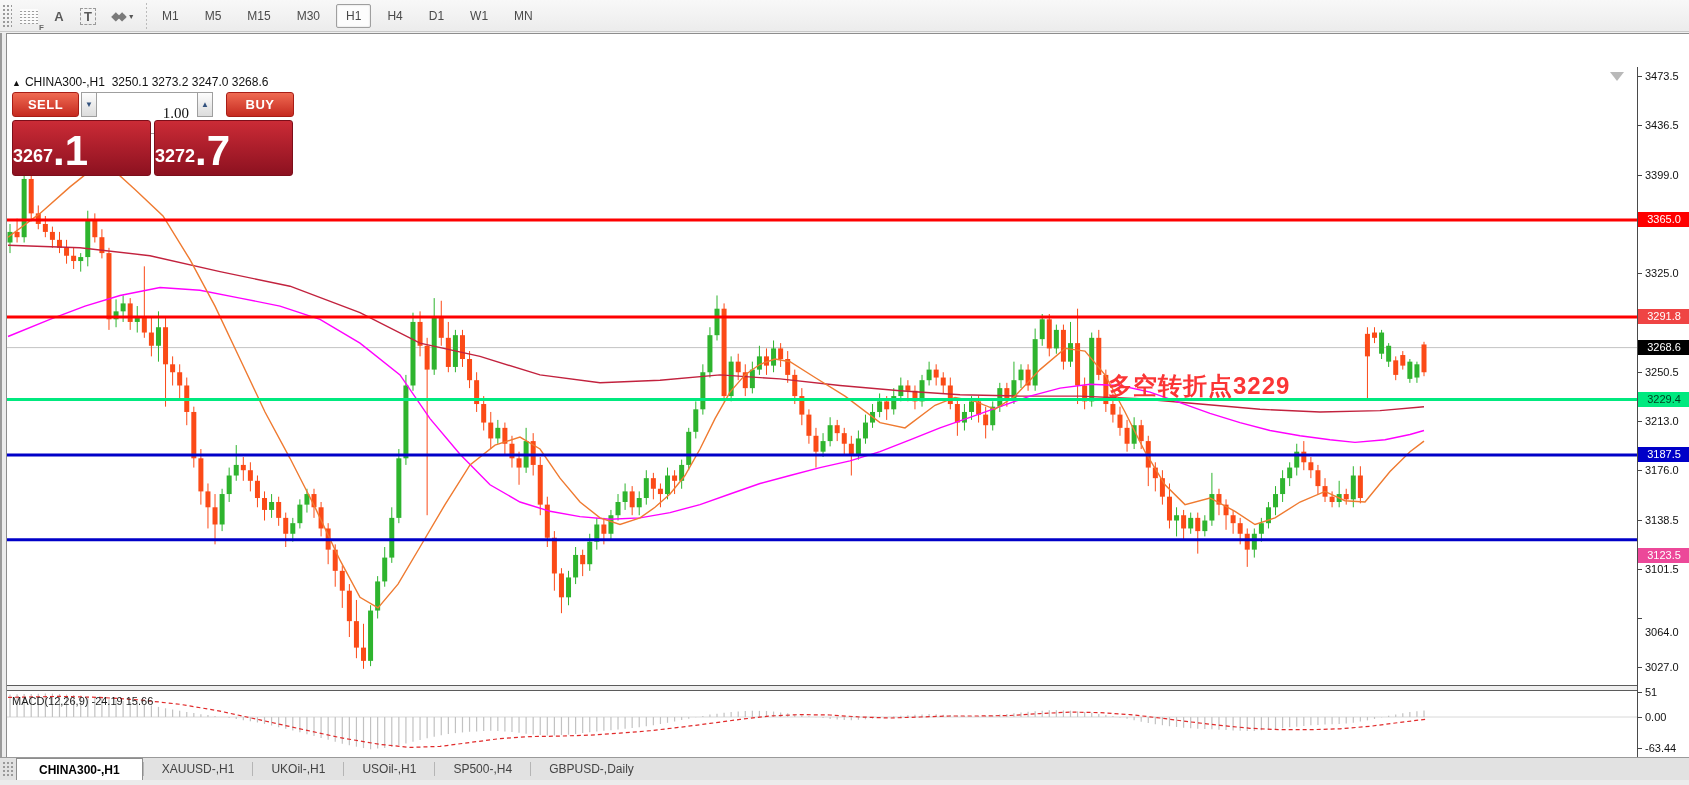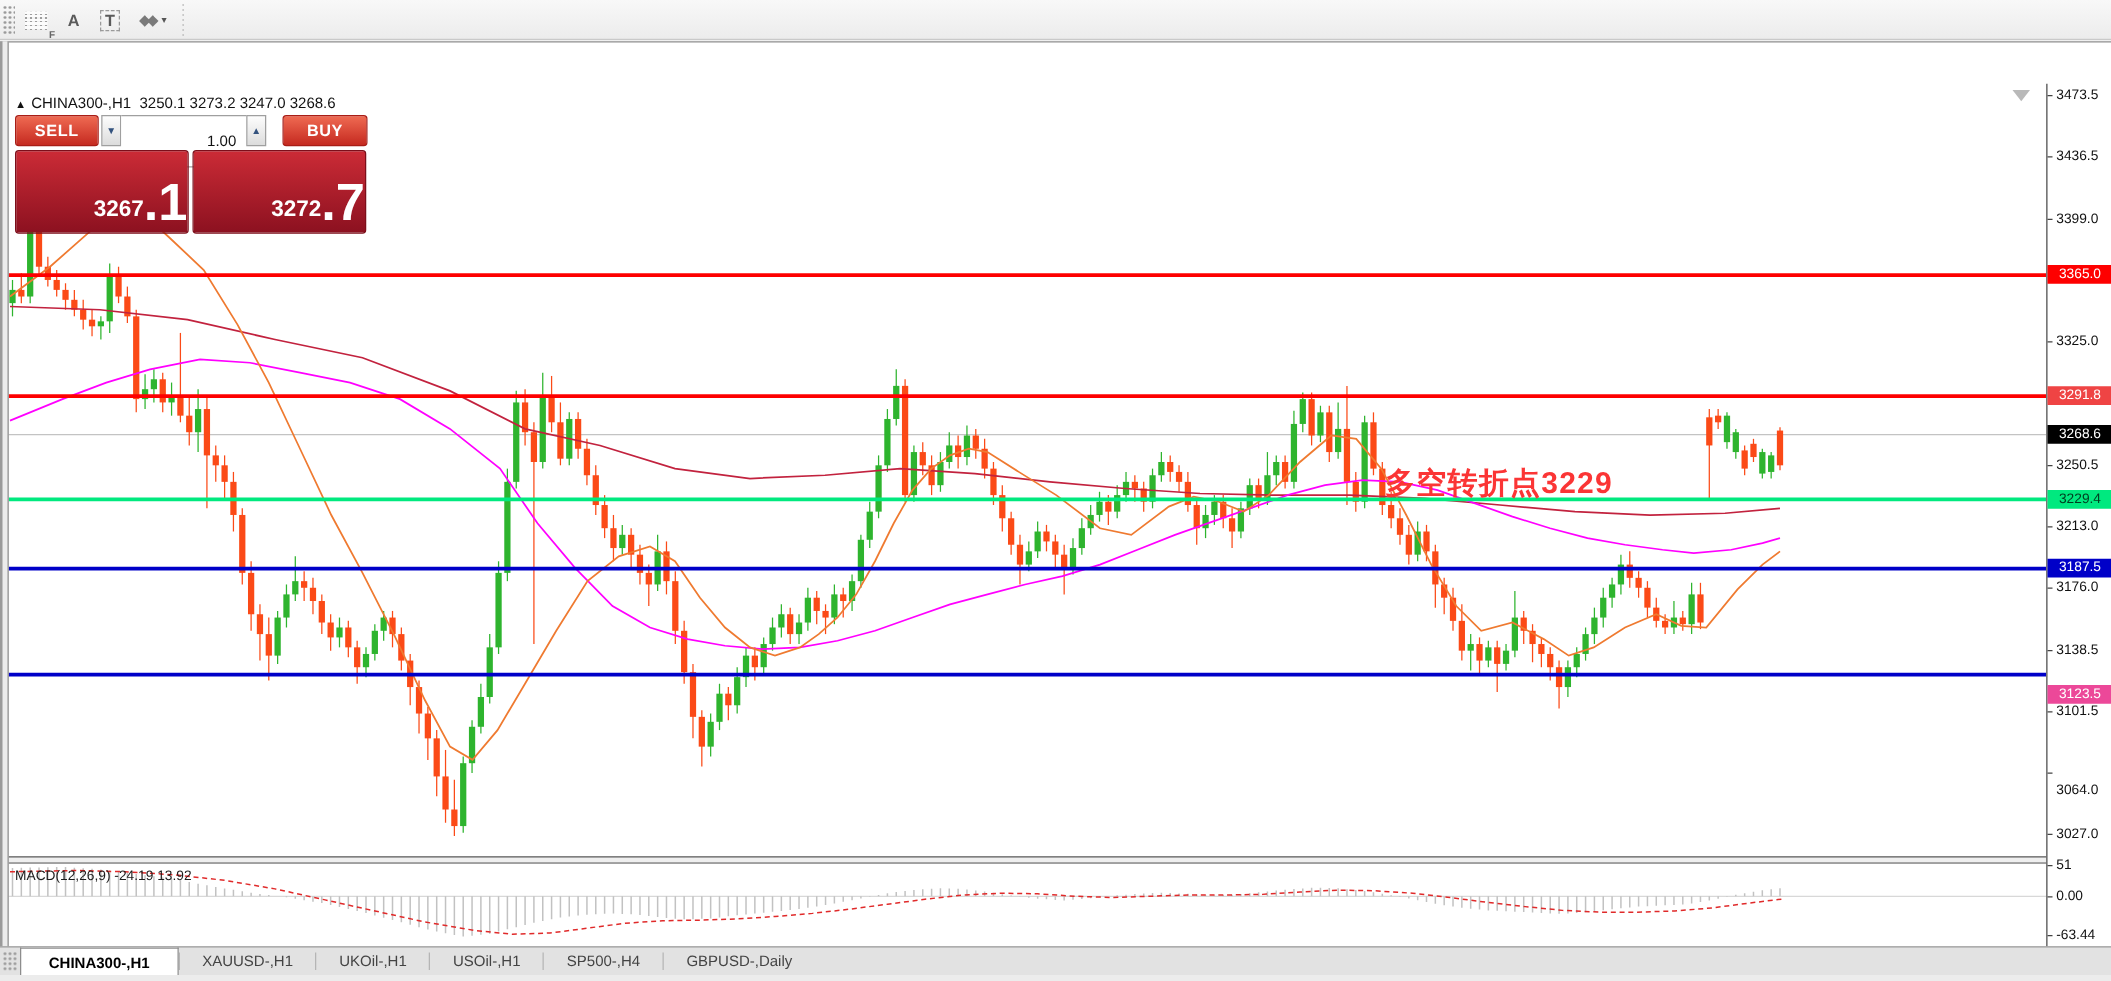--- a/index.html
+++ b/index.html
@@ -54,25 +54,25 @@
   
   .tp-btn { position:absolute; top:58px; height:25px; border-radius:3px; color:#fff;
             font-size:13px; font-weight:bold; display:flex; align-items:center; justify-content:center;
             background:linear-gradient(#ef6a52,#c52a20); border:1px solid #a81d16; letter-spacing:.5px; }
   #sell-btn { left:12px;  width:67px; }
   #buy-btn  { left:226px; width:68px; }
   .spin { position:absolute; top:58px; width:16px; height:25px; background:linear-gradient(#fdfdfd,#dcdcdc);
           border:1px solid #9f9f9f; color:#33527e; font-size:8px; display:flex; align-items:center; justify-content:center; }
   #spin-dn { left:81px; } #spin-up { left:197px; }
   #vol-field { position:absolute; left:97px; top:58px; width:100px; height:42px; border:1px solid #9f9f9f;
-               border-left:none; border-right:none; font-size:12px; text-align:right; padding-right:8px;
-               font-family:Liberation Sans, sans-serif; color:#111; }
-  .bigpx { position:absolute; top:86px; height:67px; width:139px; border-radius:3px; color:#fff;
+               border-left:none; border-right:none; font-size:15px; text-align:right; padding-right:8px;
+               font-family:Liberation Serif, serif; color:#111; }
+  .bigpx { position:absolute; top:86px; height:56px; width:139px; border-radius:3px; color:#fff;
            background:linear-gradient(#cb2b36,#8c1120); border:1px solid #7c0e1a;
-           display:flex; align-items:flex-end; justify-content:flex-end; padding-bottom:4px; }
+           display:flex; align-items:flex-end; justify-content:flex-start; padding-bottom:4px; }
   #sell-big { left:12px; } #buy-big { left:154px; }
   .bigpx .m { font-size:18px; font-weight:bold; line-height:30px; }
   .bigpx .b { font-size:42px; font-weight:bold; line-height:40px; }
 
   
   #annotation { position:absolute; left:1108px; top:306px; font-size:24px; color:#fb3535;
                 font-weight:bold; letter-spacing:1px; white-space:nowrap;margin-top:30px; }
 
   
   #y-axis { position:absolute; left:1637px; top:33px; width:52px; height:696px;
@@ -114,20 +114,31 @@
       <span class="ticon">A</span>
     </div>
     <div class="tbtn" id="icon-t">
       <span class="ticon">T</span>
     </div>
     <div class="tbtn" id="icon-shapes">
       <span class="dia">◆◆</span>
       <span class="car">▼</span>
     </div>
     <div class="tsep" style="left:146px"></div>
+    <div id="tf-buttons" style="position:absolute;left:152px;top:4px;display:flex;gap:6px;">
+        <div class="tbtn tf" style="position: static;">M1</div>
+        <div class="tbtn tf" style="position: static;">M5</div>
+        <div class="tbtn tf" style="position: static;">M15</div>
+        <div class="tbtn tf" style="position: static;">M30</div>
+        <div class="tbtn tf active" style="position: static;">H1</div>
+        <div class="tbtn tf" style="position: static;">H4</div>
+        <div class="tbtn tf" style="position: static;">D1</div>
+        <div class="tbtn tf" style="position: static;">W1</div>
+        <div class="tbtn tf" style="position: static;">MN</div>
+      </div>
   </div>
 
   <div id="chart-region">
     <svg id="main-svg" width="1637" height="614" style="top:37px">
         <line x1="0" y1="276.6239600000001" x2="1637" y2="276.6239600000001" stroke="#c3c3c3" stroke-width="1"></line>
         <g>
           <line x1="10" y1="152.9717" x2="10" y2="182.0975" stroke="#2eb42e" stroke-width="1"></line>
           <rect x="7.5" y="160.9151" width="5" height="10.591200000000015" fill="#2eb42e"></rect>
           <line x1="17.07" y1="147.6761" x2="17.07" y2="171.5063" stroke="#fb4a17" stroke-width="1"></line>
           <rect x="14.57" y="160.9151" width="5" height="5.295600000000007" fill="#fb4a17"></rect>
@@ -765,21 +776,21 @@
             <line x1="1388.65" y1="26" x2="1388.65" y2="24.82767499999998" stroke="#c2c2c2" stroke-width="1.2"></line>
             <line x1="1395.72" y1="26" x2="1395.72" y2="23.549019999999995" stroke="#c2c2c2" stroke-width="1.2"></line>
             <line x1="1402.79" y1="26" x2="1402.79" y2="22.336515000000006" stroke="#c2c2c2" stroke-width="1.2"></line>
             <line x1="1409.8600000000001" y1="26" x2="1409.8600000000001" y2="21.124009999999977" stroke="#c2c2c2" stroke-width="1.2"></line>
             <line x1="1416.93" y1="26" x2="1416.93" y2="20.345399999999994" stroke="#c2c2c2" stroke-width="1.2"></line>
             <line x1="1424" y1="26" x2="1424" y2="19.575555555555557" stroke="#c2c2c2" stroke-width="1.2"></line>
           </g>
           <polyline points="8,6.4 60,5.4 100,6.4 140,8.9 180,13.3 220,20.1 260,28.9 300,37.8 340,46.6 380,53.4 410,56.4 440,55.4 470,51.5 500,47.6 530,45.6 560,45.1 590,44.1 620,42.2 650,39.7 680,36.3 710,32.4 740,28.4 770,25.0 800,23.6 830,24.0 860,26.0 890,27.0 920,26.0 950,25.0 980,25.0 1010,24.5 1040,22.6 1070,21.1 1100,21.6 1130,23.6 1160,27.0 1190,30.9 1220,34.3 1250,37.3 1280,38.7 1310,38.7 1340,37.8 1370,35.3 1400,31.4 1428,28.0" fill="none" stroke="#e02a2a" stroke-width="1.2" stroke-dasharray="4 3"></polyline>
         </svg>
     </div>
-    <div id="macd-label">MACD(12,26,9) -24.19 13.92</div>
+    <div id="macd-label">MACD(12,26,9) -24.19 15.66</div>
 
     <div id="y-axis">
         <div class="ytick" style="top: 9.35685px;"></div>
         <div class="ylab" style="top: 2.35685px;">3473.5</div>
         <div class="ytick" style="top: 58.3411px;"></div>
         <div class="ylab" style="top: 51.3411px;">3436.5</div>
         <div class="ytick" style="top: 107.987px;"></div>
         <div class="ylab" style="top: 100.987px;">3399.0</div>
         <div class="ytick" style="top: 205.956px;"></div>
         <div class="ylab" style="top: 198.956px;">3325.0</div>

